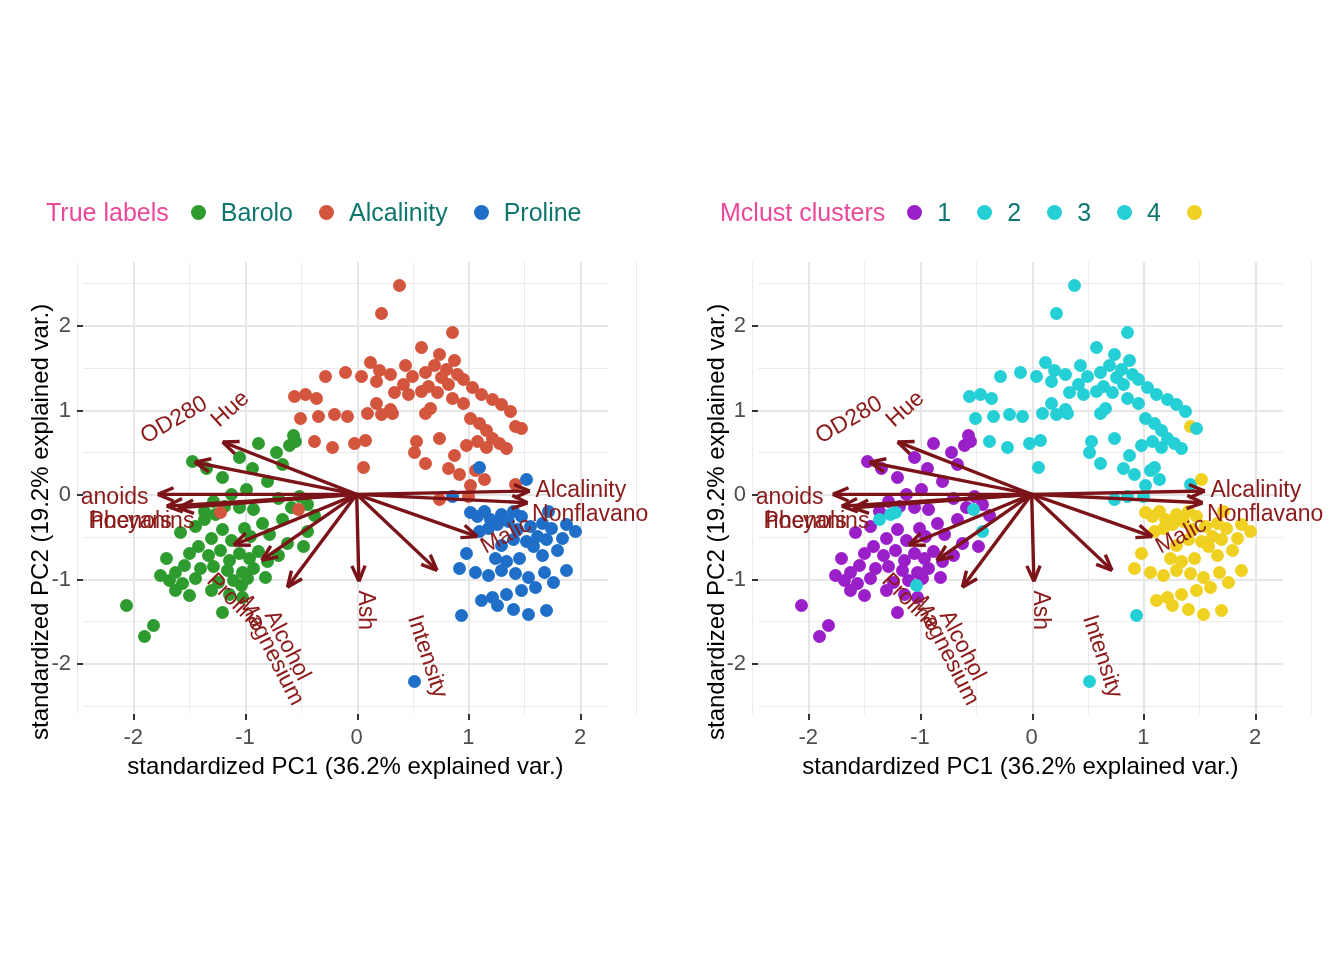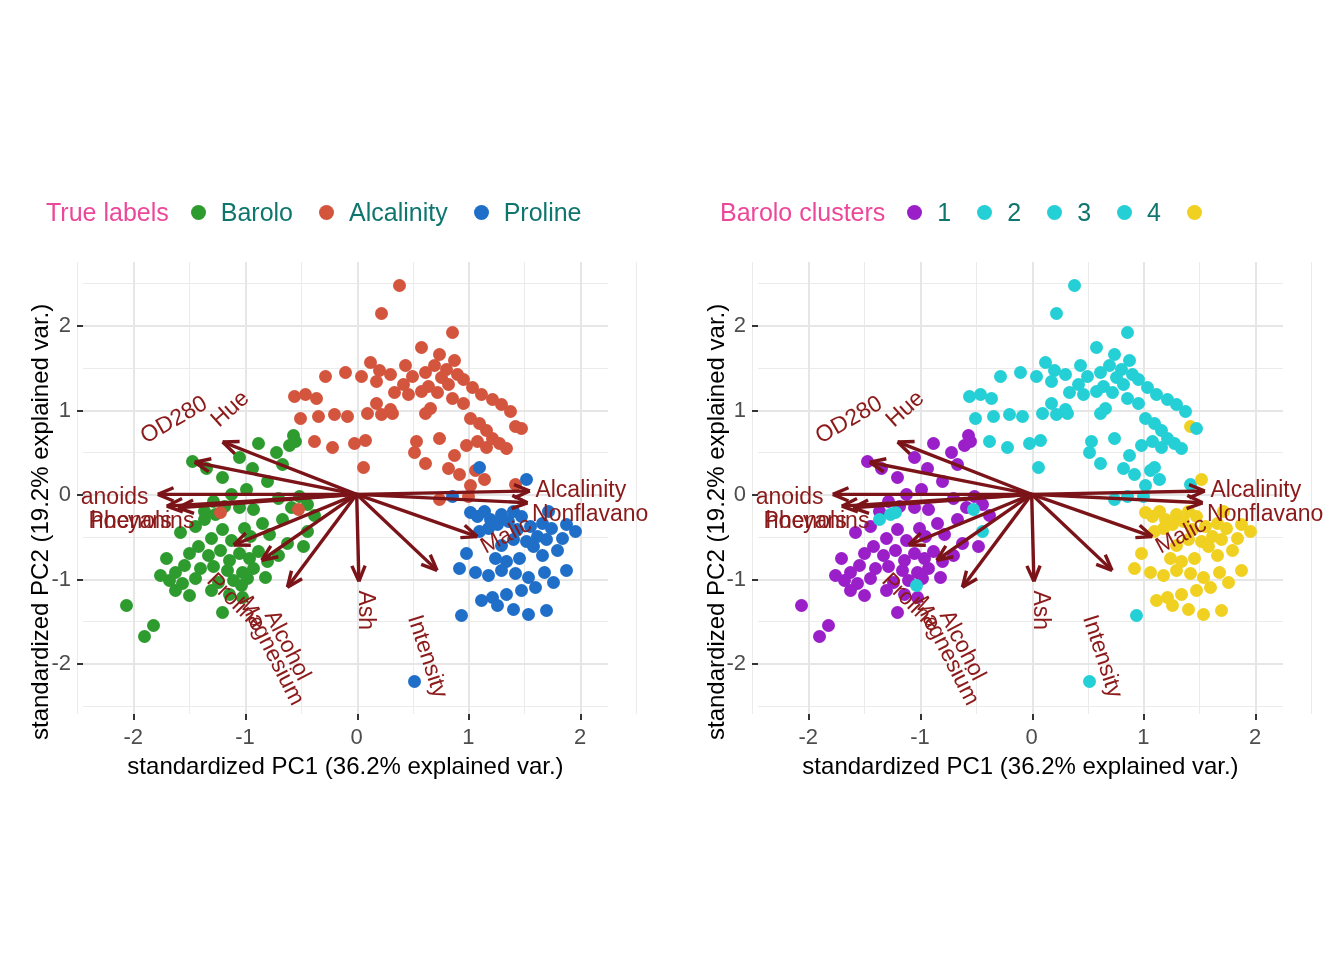--- a/index.html
+++ b/index.html
@@ -362,21 +362,21 @@
       <div class="tickmark" style="left: 356.67px; top: 714px; width: 2px; height: 6px;"></div>
       <div class="tick-x" style="left: 336.67px; top: 724px;">0</div>
       <div class="tickmark" style="left: 468.372px; top: 714px; width: 2px; height: 6px;"></div>
       <div class="tick-x" style="left: 448.372px; top: 724px;">1</div>
       <div class="tickmark" style="left: 580.074px; top: 714px; width: 2px; height: 6px;"></div>
       <div class="tick-x" style="left: 560.074px; top: 724px;">2</div>
     </div>
 
   <div class="panel" id="panel-right" style="overflow: hidden;">
     <div class="legend" id="legend-right" style="left:30px;top:198px;">
-        <span class="legend-title">Barolo clusters</span>
+        <span class="legend-title">Mclust clusters</span>
         <span class="legend-item">
           <span class="legend-dot" style="background: rgb(154, 31, 201);"></span>
           <span class="legend-label">1</span>
         </span>
         <span class="legend-item">
           <span class="legend-dot" style="background: rgb(37, 207, 214);"></span>
           <span class="legend-label">2</span>
         </span>
         <span class="legend-item">
           <span class="legend-dot" style="background: rgb(37, 207, 214);"></span>

